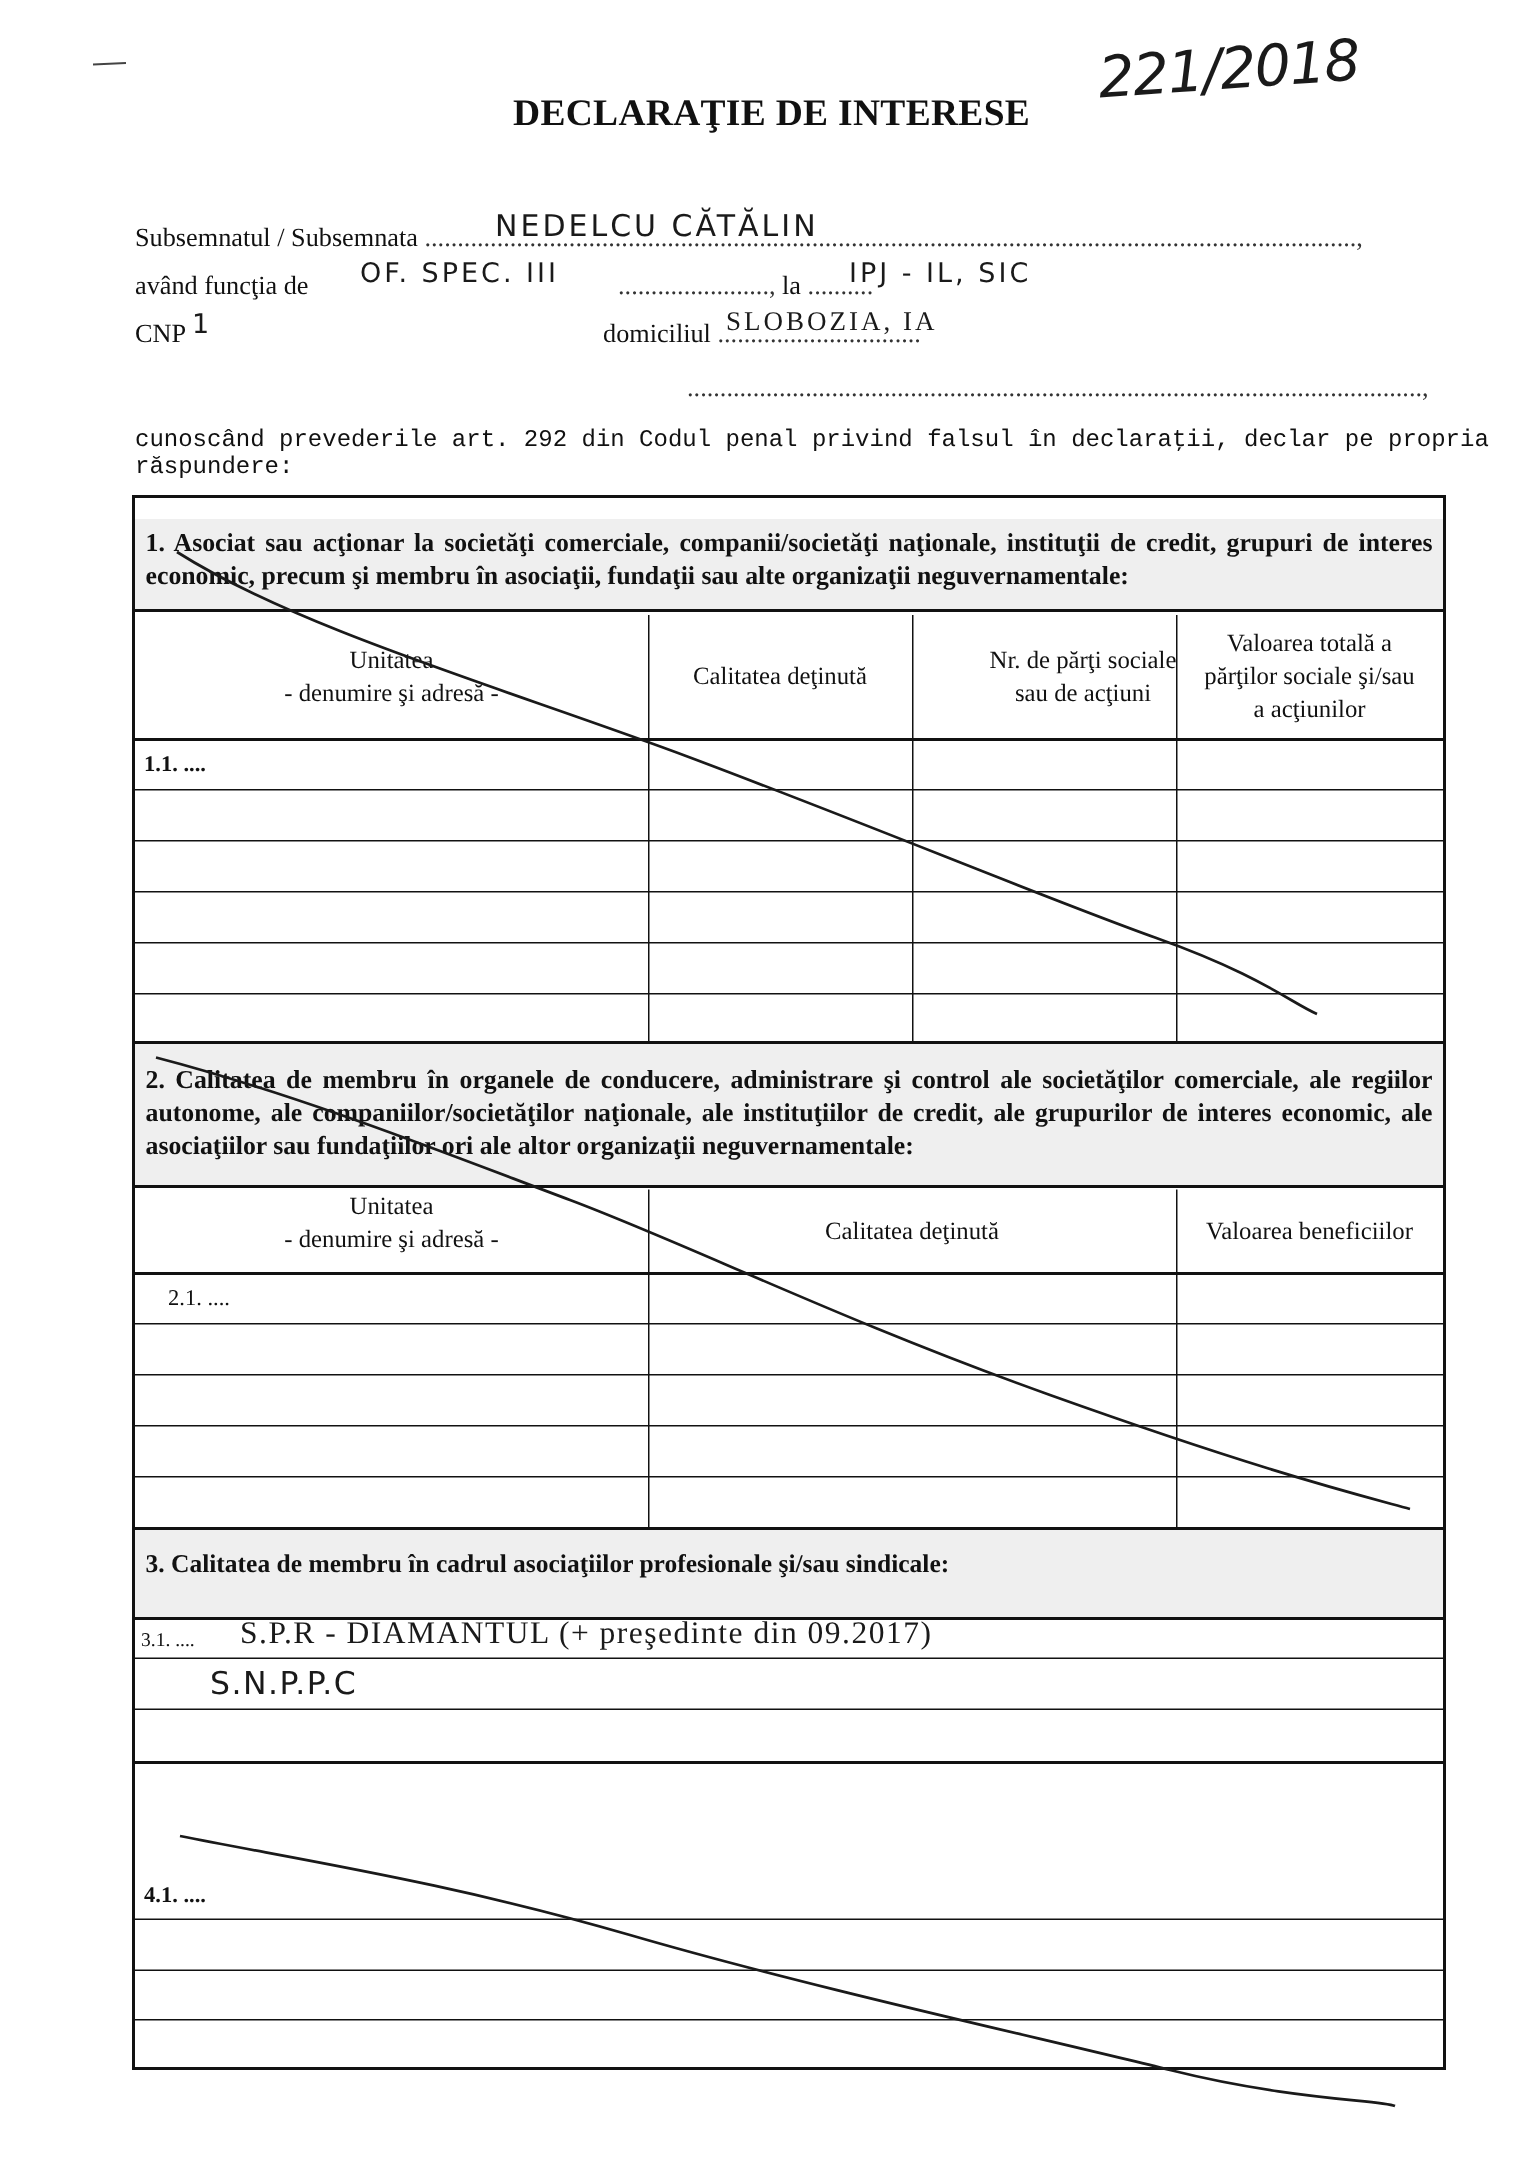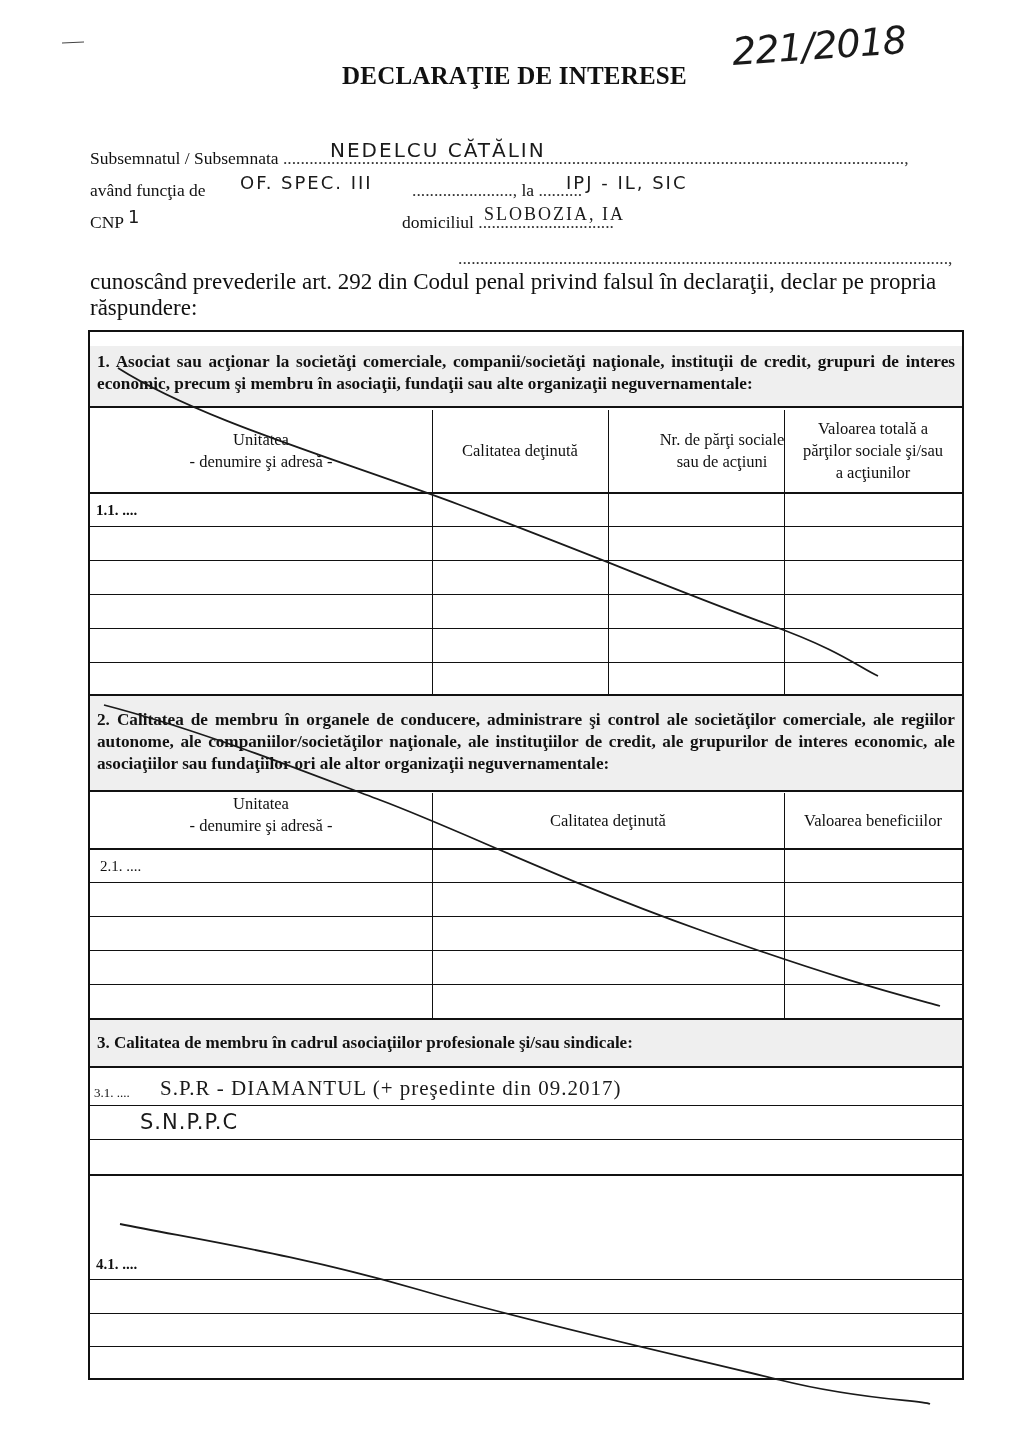--- a/index.html
+++ b/index.html
@@ -16,21 +16,21 @@
     left:732px; top:24px; font-size:38px; font-style:italic;
     font-family:"DejaVu Sans", sans-serif; font-weight:normal; color:#1a1a1a;
     transform:rotate(-4deg); letter-spacing:-1px;
   }
   .line { font-size:17.5px; white-space:nowrap; }
   .dots { color:#333; letter-spacing:0px; }
   .hw {
     font-family:"DejaVu Sans", sans-serif; font-size:20px; color:#1a1a1a;
     letter-spacing:2px; position:absolute; white-space:nowrap;
   }
-  .intro { left:90px; top:269px; font-size:23px; }
+  .intro { left:90px; top:284px; font-size:16px;font-family:Liberation Mono, monospace; }
 
   .form {
     left:88px; top:330px; width:876px; height:1050px;
     border:2px solid #111; box-sizing:border-box;
   }
   .sect-head {
     position:absolute; left:0; width:872px; background:#efefef;
     font-weight:bold; font-size:17.2px; line-height:22px;
     padding:0 7px; box-sizing:border-box; text-align:justify;
     border-bottom:2px solid #111;
@@ -116,38 +116,38 @@
   </div>
 
   <div class="sect-head" style="top:364px; height:96px; padding-top:13px; background:#efefef;">2. Calitatea de membru în organele de conducere, administrare şi control ale societăţilor comerciale, ale regiilor autonome, ale companiilor/societăţilor naţionale, ale instituţiilor de credit, ale grupurilor de interes economic, ale asociaţiilor sau fundaţiilor ori ale altor organizaţii neguvernamentale:</div>
   <div class="grid">
     <div class="colhead" style="left:0; top:461px; width:342px; height:43px; white-space:pre-line;">Unitatea
 - denumire şi adresă -</div>
     <div class="colhead" style="left:342px; top:461px; width:352px; height:55px;">Calitatea deţinută</div>
     <div class="colhead" style="left:694px; top:461px; width:178px; height:55px;">Valoarea beneficiilor</div>
 
     <div class="hline thick" style="top:516px;"></div>
-    <div class="rowlabel" style="left:10px; top:526px;">2.1. ....</div>
+    <div class="rowlabel" style="left:22px; top:526px;">2.1. ....</div>
     <div class="hline" style="top:550px;"></div>
     <div class="hline" style="top:584px;"></div>
     <div class="hline" style="top:618px;"></div>
     <div class="hline" style="top:652px;"></div>
     <div class="hline thick" style="top:686px;"></div>
 
     <div class="vline" style="left:342px; top:461px; height:225px;"></div>
     <div class="vline" style="left:694px; top:461px; height:225px;"></div>
 
     <div style="position:absolute; left:0; top:516px; width:872px; height:34px;"></div>
     <div style="position:absolute; left:0; top:550px; width:872px; height:34px;"></div>
     <div style="position:absolute; left:0; top:584px; width:872px; height:34px;"></div>
     <div style="position:absolute; left:0; top:618px; width:872px; height:34px;"></div>
     <div style="position:absolute; left:0; top:652px; width:872px; height:34px;"></div>
   </div>
 
-  <div class="sect-head" style="top:688px; height:48px; padding-top:12px; font-size:17px;">3. Calitatea de membru în cadrul asociaţiilor profesionale şi/sau sindicale:</div>
+  <div class="sect-head" style="top:688px; height:60px; padding-top:12px; font-size:17px;">3. Calitatea de membru în cadrul asociaţiilor profesionale şi/sau sindicale:</div>
   <div class="grid">
     <div class="rowlabel" style="left:4px; top:753px; font-size:13px;">3.1. ....</div>
     <div class="hw" style="left:70px; top:744px; font-size:21px; letter-spacing:1px;font-family:Liberation Serif, serif;">S.P.R - DIAMANTUL (+ preşedinte din 09.2017)</div>
     <div class="hline" style="top:773px;"></div>
     <div class="hw" style="left:50px; top:778px; font-size:21px; letter-spacing:1px;">S.N.P.P.C</div>
     <div class="hline" style="top:807px;"></div>
     <div style="position:absolute; left:0; top:808px; width:872px; height:32px;"></div>
     <div class="hline thick" style="top:842px;"></div>
   </div>
 

